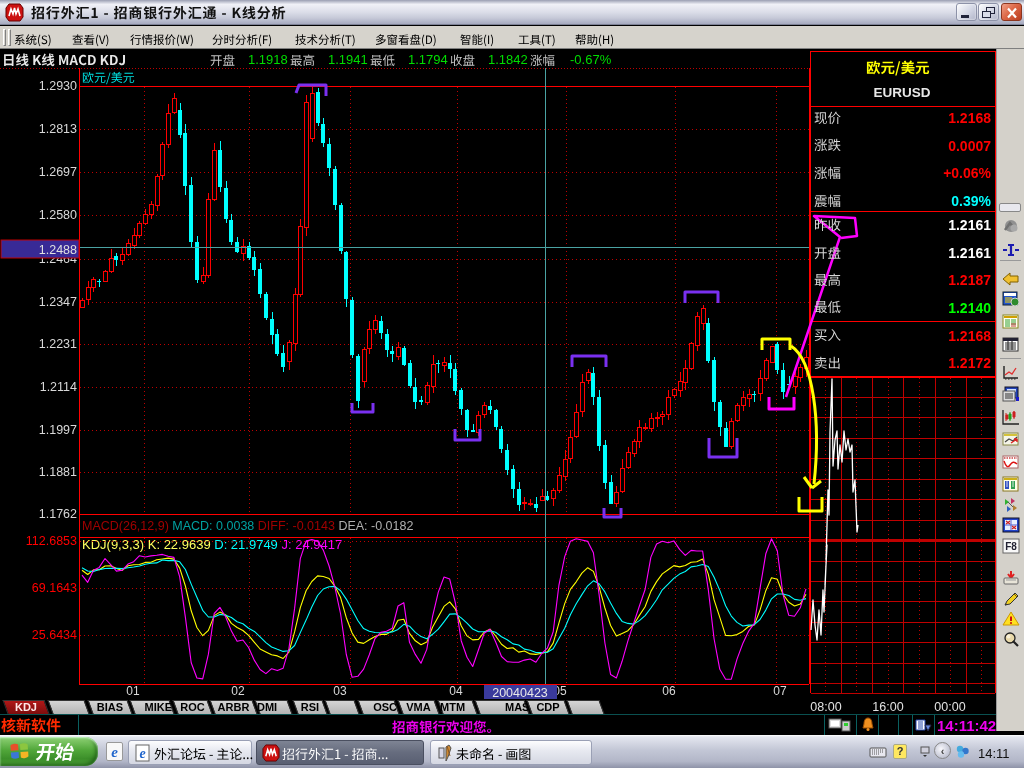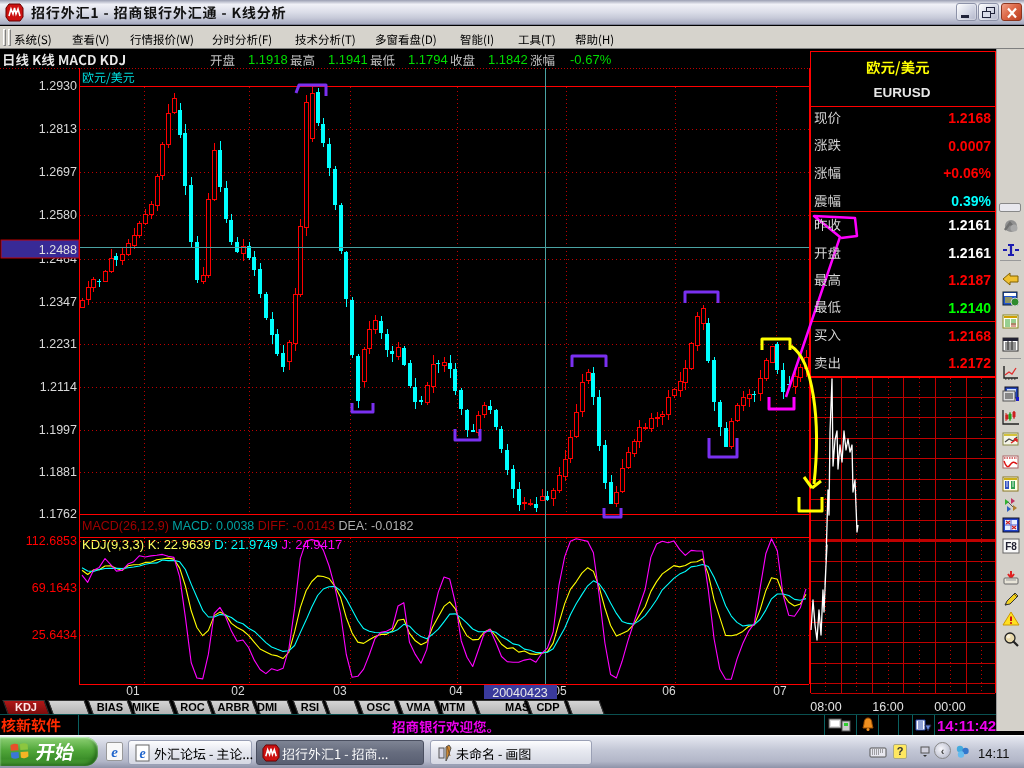--- a/index.html
+++ b/index.html
@@ -297,33 +297,33 @@
     <path d="M12,11 L17,16" stroke="#222" stroke-width="2.2"></path>
   </svg>
 <div style="position:absolute;left:0;top:699px;width:996px;height:15px;background:#000;"></div>
 <div style="position:absolute;left:5px;top:700px;width:42px;height:14px;background:linear-gradient(180deg,#b01818,#7d0d0d);transform:skewX(20deg);border:1px solid #333;border-bottom:none;"></div>
 <div style="position:absolute;left:5px;top:700px;width:42px;height:14px;font:bold 11px 'Liberation Sans',sans-serif;color:#ffe8e8;text-align:center;line-height:14px;">KDJ</div>
 <div style="position:absolute;left:50px;top:700px;width:37px;height:14px;background:linear-gradient(180deg,#d4d4d4,#b4b4b4);transform:skewX(20deg);border:1px solid #333;border-bottom:none;"></div>
 <div style="position:absolute;left:50px;top:700px;width:37px;height:16px;font:bold 11px 'Liberation Sans',sans-serif;color:#000;text-align:center;line-height:14px;margin-left:48px;">BOLL</div>
 <div style="position:absolute;left:90px;top:700px;width:40px;height:14px;background:linear-gradient(180deg,#d4d4d4,#b4b4b4);transform:skewX(20deg);border:1px solid #333;border-bottom:none;"></div>
 <div style="position:absolute;left:90px;top:700px;width:40px;height:14px;font:bold 11px 'Liberation Sans',sans-serif;color:#000;text-align:center;line-height:14px;">BIAS</div>
 <div style="position:absolute;left:132px;top:700px;width:40px;height:14px;background:linear-gradient(180deg,#d4d4d4,#b4b4b4);transform:skewX(20deg);border:1px solid #333;border-bottom:none;"></div>
-<div style="position:absolute;left:132px;top:700px;width:40px;height:14px;font:bold 11px 'Liberation Sans',sans-serif;color:#000;text-align:left;line-height:14px;">MIKE</div>
+<div style="position:absolute;left:132px;top:700px;width:40px;height:14px;font:bold 11px 'Liberation Sans',sans-serif;color:#000;text-align:right;line-height:14px;">MIKE</div>
 <div style="position:absolute;left:175px;top:700px;width:35px;height:14px;background:linear-gradient(180deg,#d4d4d4,#b4b4b4);transform:skewX(20deg);border:1px solid #333;border-bottom:none;"></div>
 <div style="position:absolute;left:175px;top:700px;width:35px;height:14px;font:bold 11px 'Liberation Sans',sans-serif;color:#000;text-align:center;line-height:14px;">ROC</div>
 <div style="position:absolute;left:212px;top:700px;width:43px;height:14px;background:linear-gradient(180deg,#d4d4d4,#b4b4b4);transform:skewX(20deg);border:1px solid #333;border-bottom:none;"></div>
 <div style="position:absolute;left:212px;top:700px;width:43px;height:14px;font:bold 11px 'Liberation Sans',sans-serif;color:#000;text-align:center;line-height:14px;">ARBR</div>
 <div style="position:absolute;left:257px;top:700px;width:33px;height:14px;background:linear-gradient(180deg,#d4d4d4,#b4b4b4);transform:skewX(20deg);border:1px solid #333;border-bottom:none;"></div>
 <div style="position:absolute;left:257px;top:700px;width:33px;height:28px;font:bold 11px 'Liberation Sans',sans-serif;color:#000;text-align:left;line-height:14px;">DMI</div>
 <div style="position:absolute;left:295px;top:700px;width:30px;height:14px;background:linear-gradient(180deg,#d4d4d4,#b4b4b4);transform:skewX(20deg);border:1px solid #333;border-bottom:none;"></div>
 <div style="position:absolute;left:295px;top:700px;width:30px;height:14px;font:bold 11px 'Liberation Sans',sans-serif;color:#000;text-align:center;line-height:14px;">RSI</div>
 <div style="position:absolute;left:327px;top:700px;width:30px;height:14px;background:linear-gradient(180deg,#d4d4d4,#b4b4b4);transform:skewX(20deg);border:1px solid #333;border-bottom:none;"></div>
 <div style="position:absolute;left:327px;top:700px;width:30px;height:14px;font:bold 11px 'Liberation Sans',sans-serif;color:#000;text-align:center;line-height:14px;margin-left:36px;">ASI</div>
 <div style="position:absolute;left:360px;top:700px;width:37px;height:14px;background:linear-gradient(180deg,#d4d4d4,#b4b4b4);transform:skewX(20deg);border:1px solid #333;border-bottom:none;"></div>
-<div style="position:absolute;left:360px;top:700px;width:37px;height:16px;font:bold 11px 'Liberation Sans',sans-serif;color:#000;text-align:center;line-height:14px;">OSC</div>
+<div style="position:absolute;left:360px;top:700px;width:37px;height:16px;font:bold 11px 'Liberation Sans',sans-serif;color:#000;text-align:right;line-height:14px;">OSC</div>
 <div style="position:absolute;left:400px;top:700px;width:37px;height:14px;background:linear-gradient(180deg,#d4d4d4,#b4b4b4);transform:skewX(20deg);border:1px solid #333;border-bottom:none;"></div>
 <div style="position:absolute;left:400px;top:700px;width:37px;height:14px;font:bold 11px 'Liberation Sans',sans-serif;color:#000;text-align:center;line-height:14px;">VMA</div>
 <div style="position:absolute;left:440px;top:700px;width:35px;height:14px;background:linear-gradient(180deg,#d4d4d4,#b4b4b4);transform:skewX(20deg);border:1px solid #333;border-bottom:none;"></div>
 <div style="position:absolute;left:440px;top:700px;width:35px;height:14px;font:bold 11px 'Liberation Sans',sans-serif;color:#000;line-height:14px;">MTM</div>
 <div style="position:absolute;left:477px;top:700px;width:50px;height:14px;background:linear-gradient(180deg,#d4d4d4,#b4b4b4);transform:skewX(20deg);border:1px solid #333;border-bottom:none;"></div>
 <div style="position:absolute;left:477px;top:700px;width:50px;height:14px;font:bold 11px 'Liberation Sans',sans-serif;color:#000;text-align:center;line-height:14px;padding-left:28px;">MASS</div>
 <div style="position:absolute;left:529px;top:700px;width:38px;height:14px;background:linear-gradient(180deg,#d4d4d4,#b4b4b4);transform:skewX(20deg);border:1px solid #333;border-bottom:none;"></div>
 <div style="position:absolute;left:529px;top:700px;width:38px;height:14px;font:bold 11px 'Liberation Sans',sans-serif;color:#000;text-align:center;line-height:14px;">CDP</div>
 <div style="position:absolute;left:569px;top:700px;width:33px;height:14px;background:linear-gradient(180deg,#d4d4d4,#b4b4b4);transform:skewX(20deg);border:1px solid #333;border-bottom:none;"></div>
 <div style="position:absolute;left:569px;top:700px;width:33px;height:22px;font:bold 11px 'Liberation Sans',sans-serif;color:#000;text-align:center;line-height:14px;margin-top:36px;">PSY</div>

